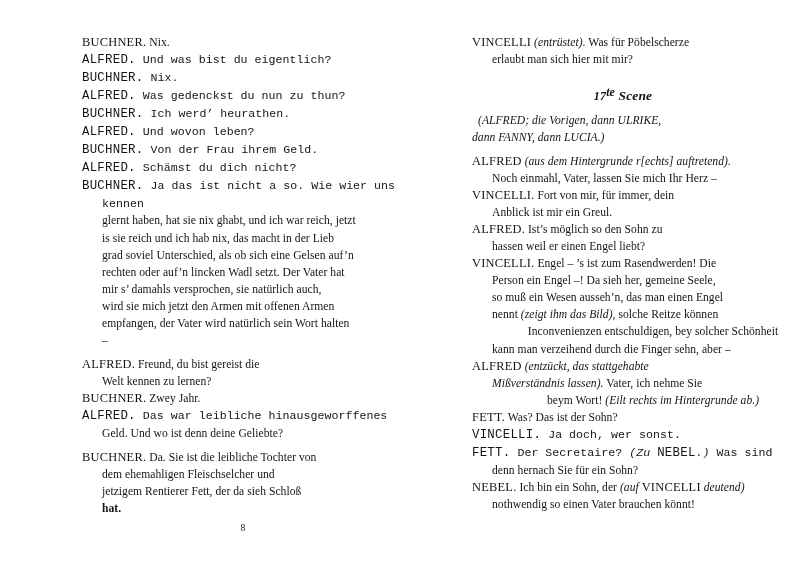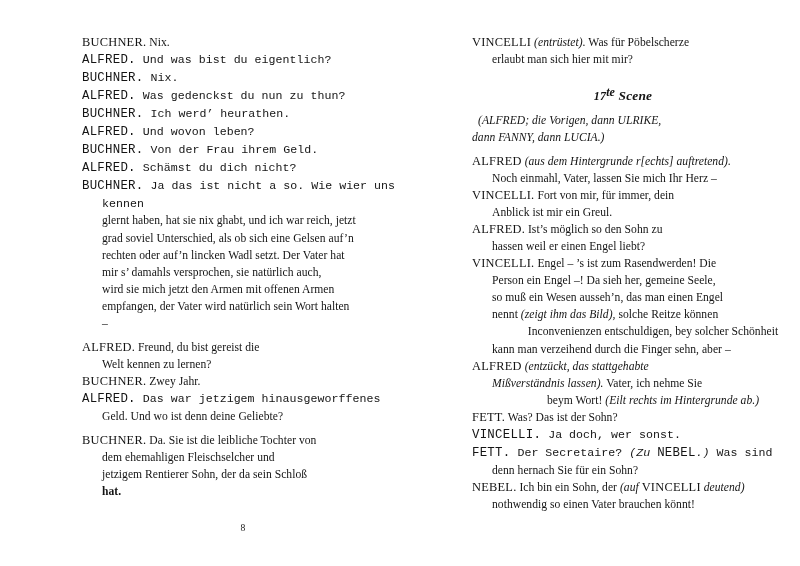--- a/index.html
+++ b/index.html
@@ -120,40 +120,41 @@
       <p class="speech"><span class="sp">ALFRED.</span><span> Und was bist du eigentlich?</span></p>
       <p class="speech"><span class="sp">BUCHNER.</span><span> Nix.</span></p>
       <p class="speech"><span class="sp">ALFRED.</span><span> Was gedenckst du nun zu thun?</span></p>
       <p class="speech"><span class="sp">BUCHNER.</span><span> Ich werd’ heurathen.</span></p>
       <p class="speech"><span class="sp">ALFRED.</span><span> Und wovon leben?</span></p>
       <p class="speech"><span class="sp">BUCHNER.</span><span> Von der Frau ihrem Geld.</span></p>
       <p class="speech"><span class="sp">ALFRED.</span><span> Schämst du dich nicht?</span></p>
       <p class="speech"><span class="sp">BUCHNER.</span><span> Ja das ist nicht a so. Wie wier uns kennen</span></p>
 
       <p class="flush" style="padding-left:20px;">glernt haben, hat sie nix ghabt, und ich war reich, jetzt</p>
+      <p class="flush" style="padding-left:20px;">is sie reich und ich hab nix, das macht in der Lieb</p>
       <p class="flush" style="padding-left:20px;">grad soviel Unterschied, als ob sich eine Gelsen auf’n</p>
       <p class="flush" style="padding-left:20px;">rechten oder auf’n lincken Wadl setzt. Der Vater hat</p>
       <p class="flush" style="padding-left:20px;">mir s’ damahls versprochen, sie natürlich auch,</p>
       <p class="flush" style="padding-left:20px;">wird sie mich jetzt den Armen mit offenen Armen</p>
       <p class="flush" style="padding-left:20px;">empfangen, der Vater wird natürlich sein Wort halten</p>
       <p class="flush" style="padding-left:20px;">–</p>
 
       <div class="gap-sm"></div>
 
       <p class="speech"><span class="sp">ALFRED.</span><span> Freund, du bist gereist die</span></p>
       <p class="flush" style="padding-left:20px;">Welt kennen zu lernen?</p>
       <p class="speech"><span class="sp">BUCHNER.</span><span> Zwey Jahr.</span></p>
-      <p class="speech"><span class="sp">ALFRED.</span><span> Das war jetzigem hinausgeworffenes</span></p>
+      <p class="speech"><span class="sp">ALFRED.</span><span> Das war leibliche hinausgeworffenes</span></p>
       <p class="flush" style="padding-left:20px;">Geld. Und wo ist denn deine Geliebte?</p>
 
       <div class="gap-sm"></div>
 
       <p class="speech"><span class="sp">BUCHNER.</span><span> Da. Sie ist die leibliche Tochter von</span></p>
       <p class="flush" style="padding-left:20px;">dem ehemahligen Fleischselcher und</p>
-      <p class="flush" style="padding-left:20px;">jetzigem Rentierer Sohn, der da sein Schloß</p>
+      <p class="flush" style="padding-left:20px;">jetzigem Rentierer Fett, der da sieh Schloß</p>
       <p class="flush" style="padding-left:20px;font-weight:bold;">hat.</p>
 
       <div class="folio folio-left">8</div>
     </div>
 
     <div class="col col-right body-text">
 
       <p class="speech"><span class="sp">VINCELLI</span><span class="it">&nbsp;</span><span class="it">(entrüstet).</span><span> Was für Pöbelscherze</span></p>
       <p class="flush" style="padding-left:20px;">erlaubt man sich hier mit mir?</p>
 

